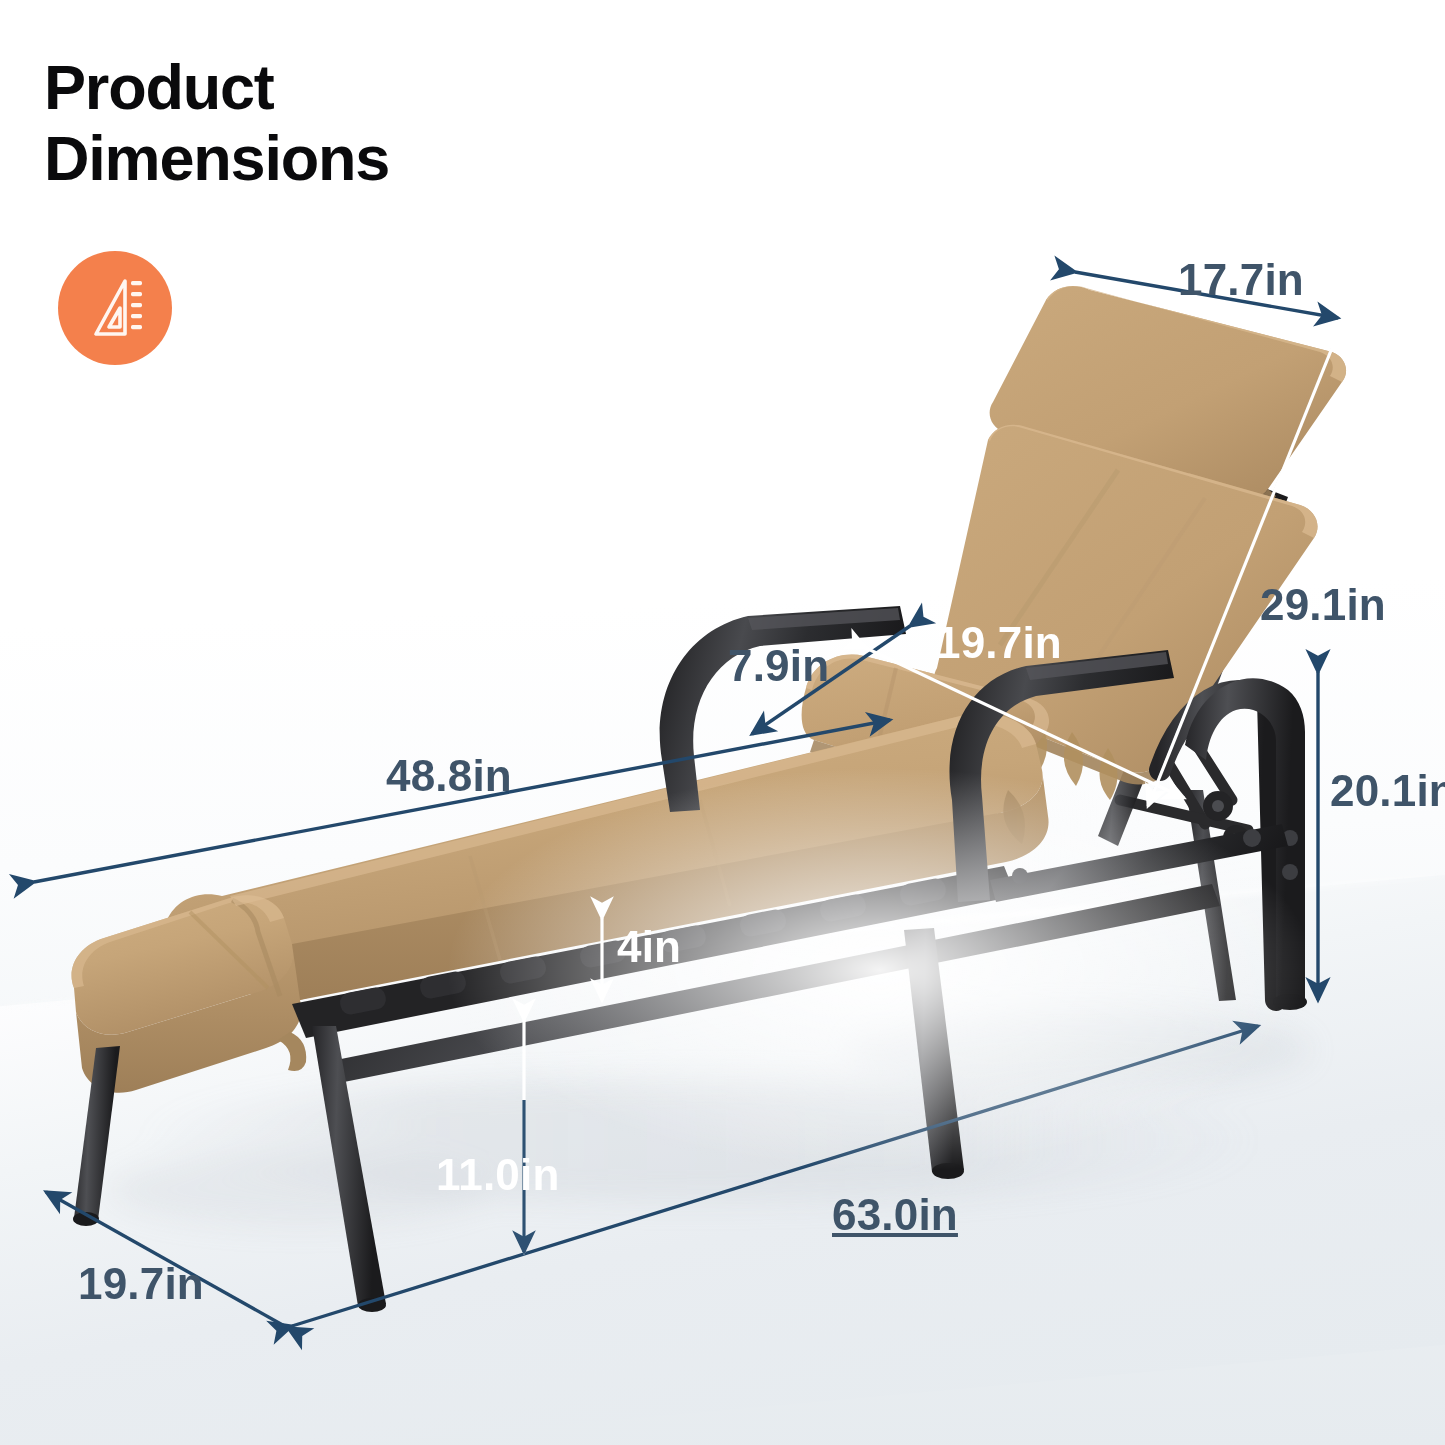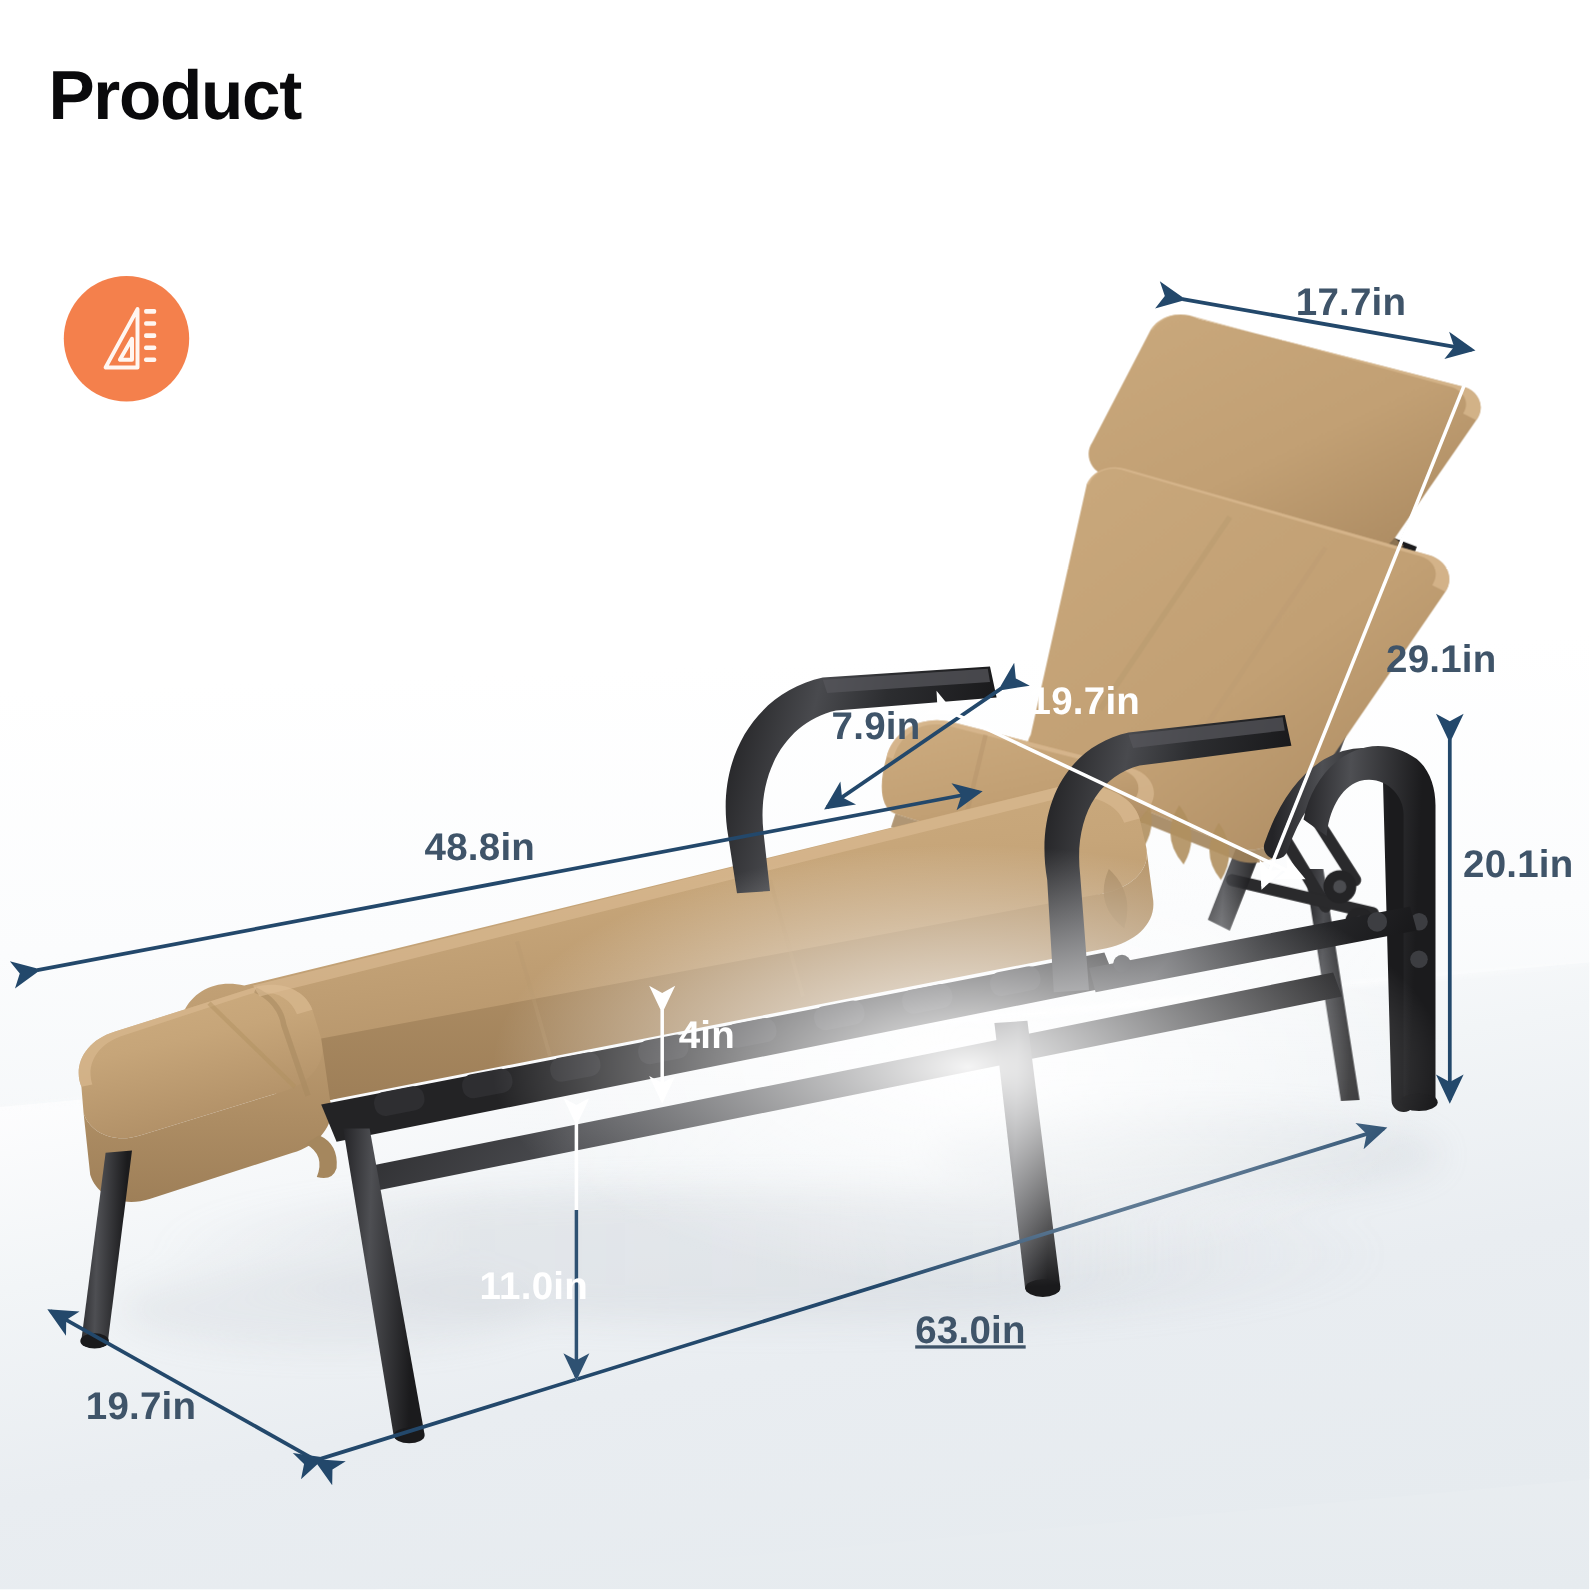--- a/index.html
+++ b/index.html
@@ -51,37 +51,38 @@
   }
   .icon-badge svg{display:block;}
 
   
   #chair,#dims{position:absolute;left:0;top:0;width:1445px;height:1445px;}
   #dims{pointer-events:none;}
 
   
   .dim{
     position:absolute;
-    font-size:35px;font-weight:700;white-space:nowrap;
+    font-size:44px;font-weight:700;white-space:nowrap;
     letter-spacing:.2px;
   }
   .dim.navy{color:#3f5469;}
   .dim.white{color:#ffffff;}
 </style>
 </head>
 <body>
 
 <div id="stage">
 
   <div class="bg-wall"></div>
   <div class="floor"></div>
   <div class="floor-edge"></div>
 
   <div class="header">
     <div class="title">Product</div>
+    <div class="title">Dimensions</div>
   </div>
 
   <div class="icon-badge">
     <svg width="72" height="72" viewBox="0 0 72 72" aria-hidden="true">
       <g fill="none" stroke="#fff6f1" stroke-width="3.6" stroke-linecap="round" stroke-linejoin="round">
         <path d="M46 9 L17 62 L46 62 Z"></path>
         <path d="M41 36 L30 55 L41 55 Z"></path>
       </g>
       <g fill="#fff6f1">
         <rect x="52" y="9" width="11" height="4.2" rx="1.6"></rect>
@@ -422,21 +423,21 @@
 
     <g stroke="#23486b" stroke-width="3.2" fill="none" opacity=".95">
       <line x1="524" y1="1100" x2="524" y2="1252" marker-end="url(#aN-e)"></line>
     </g>
   </svg>
 
   <div class="dim navy" style="left:1178px;top:255px;">17.7in</div>
 
   <div class="dim navy" style="left:1260px;top:566px;margin-top:14px;">29.1in</div>
 
-  <div class="dim navy" style="left:756px;top:641px;">7.9in</div>
+  <div class="dim navy" style="left:728px;top:641px;">7.9in</div>
 
   <div class="dim white" style="left:936px;top:618px;">19.7in</div>
 
   <div class="dim navy" style="left:386px;top:751px;">48.8in</div>
 
   <div class="dim white" style="left:617px;top:922px;">4in</div>
 
   <div class="dim white" style="left:436px;top:1150px;">11.0in</div>
 
   <div class="dim navy" style="left:1330px;top:766px;">20.1in</div>

